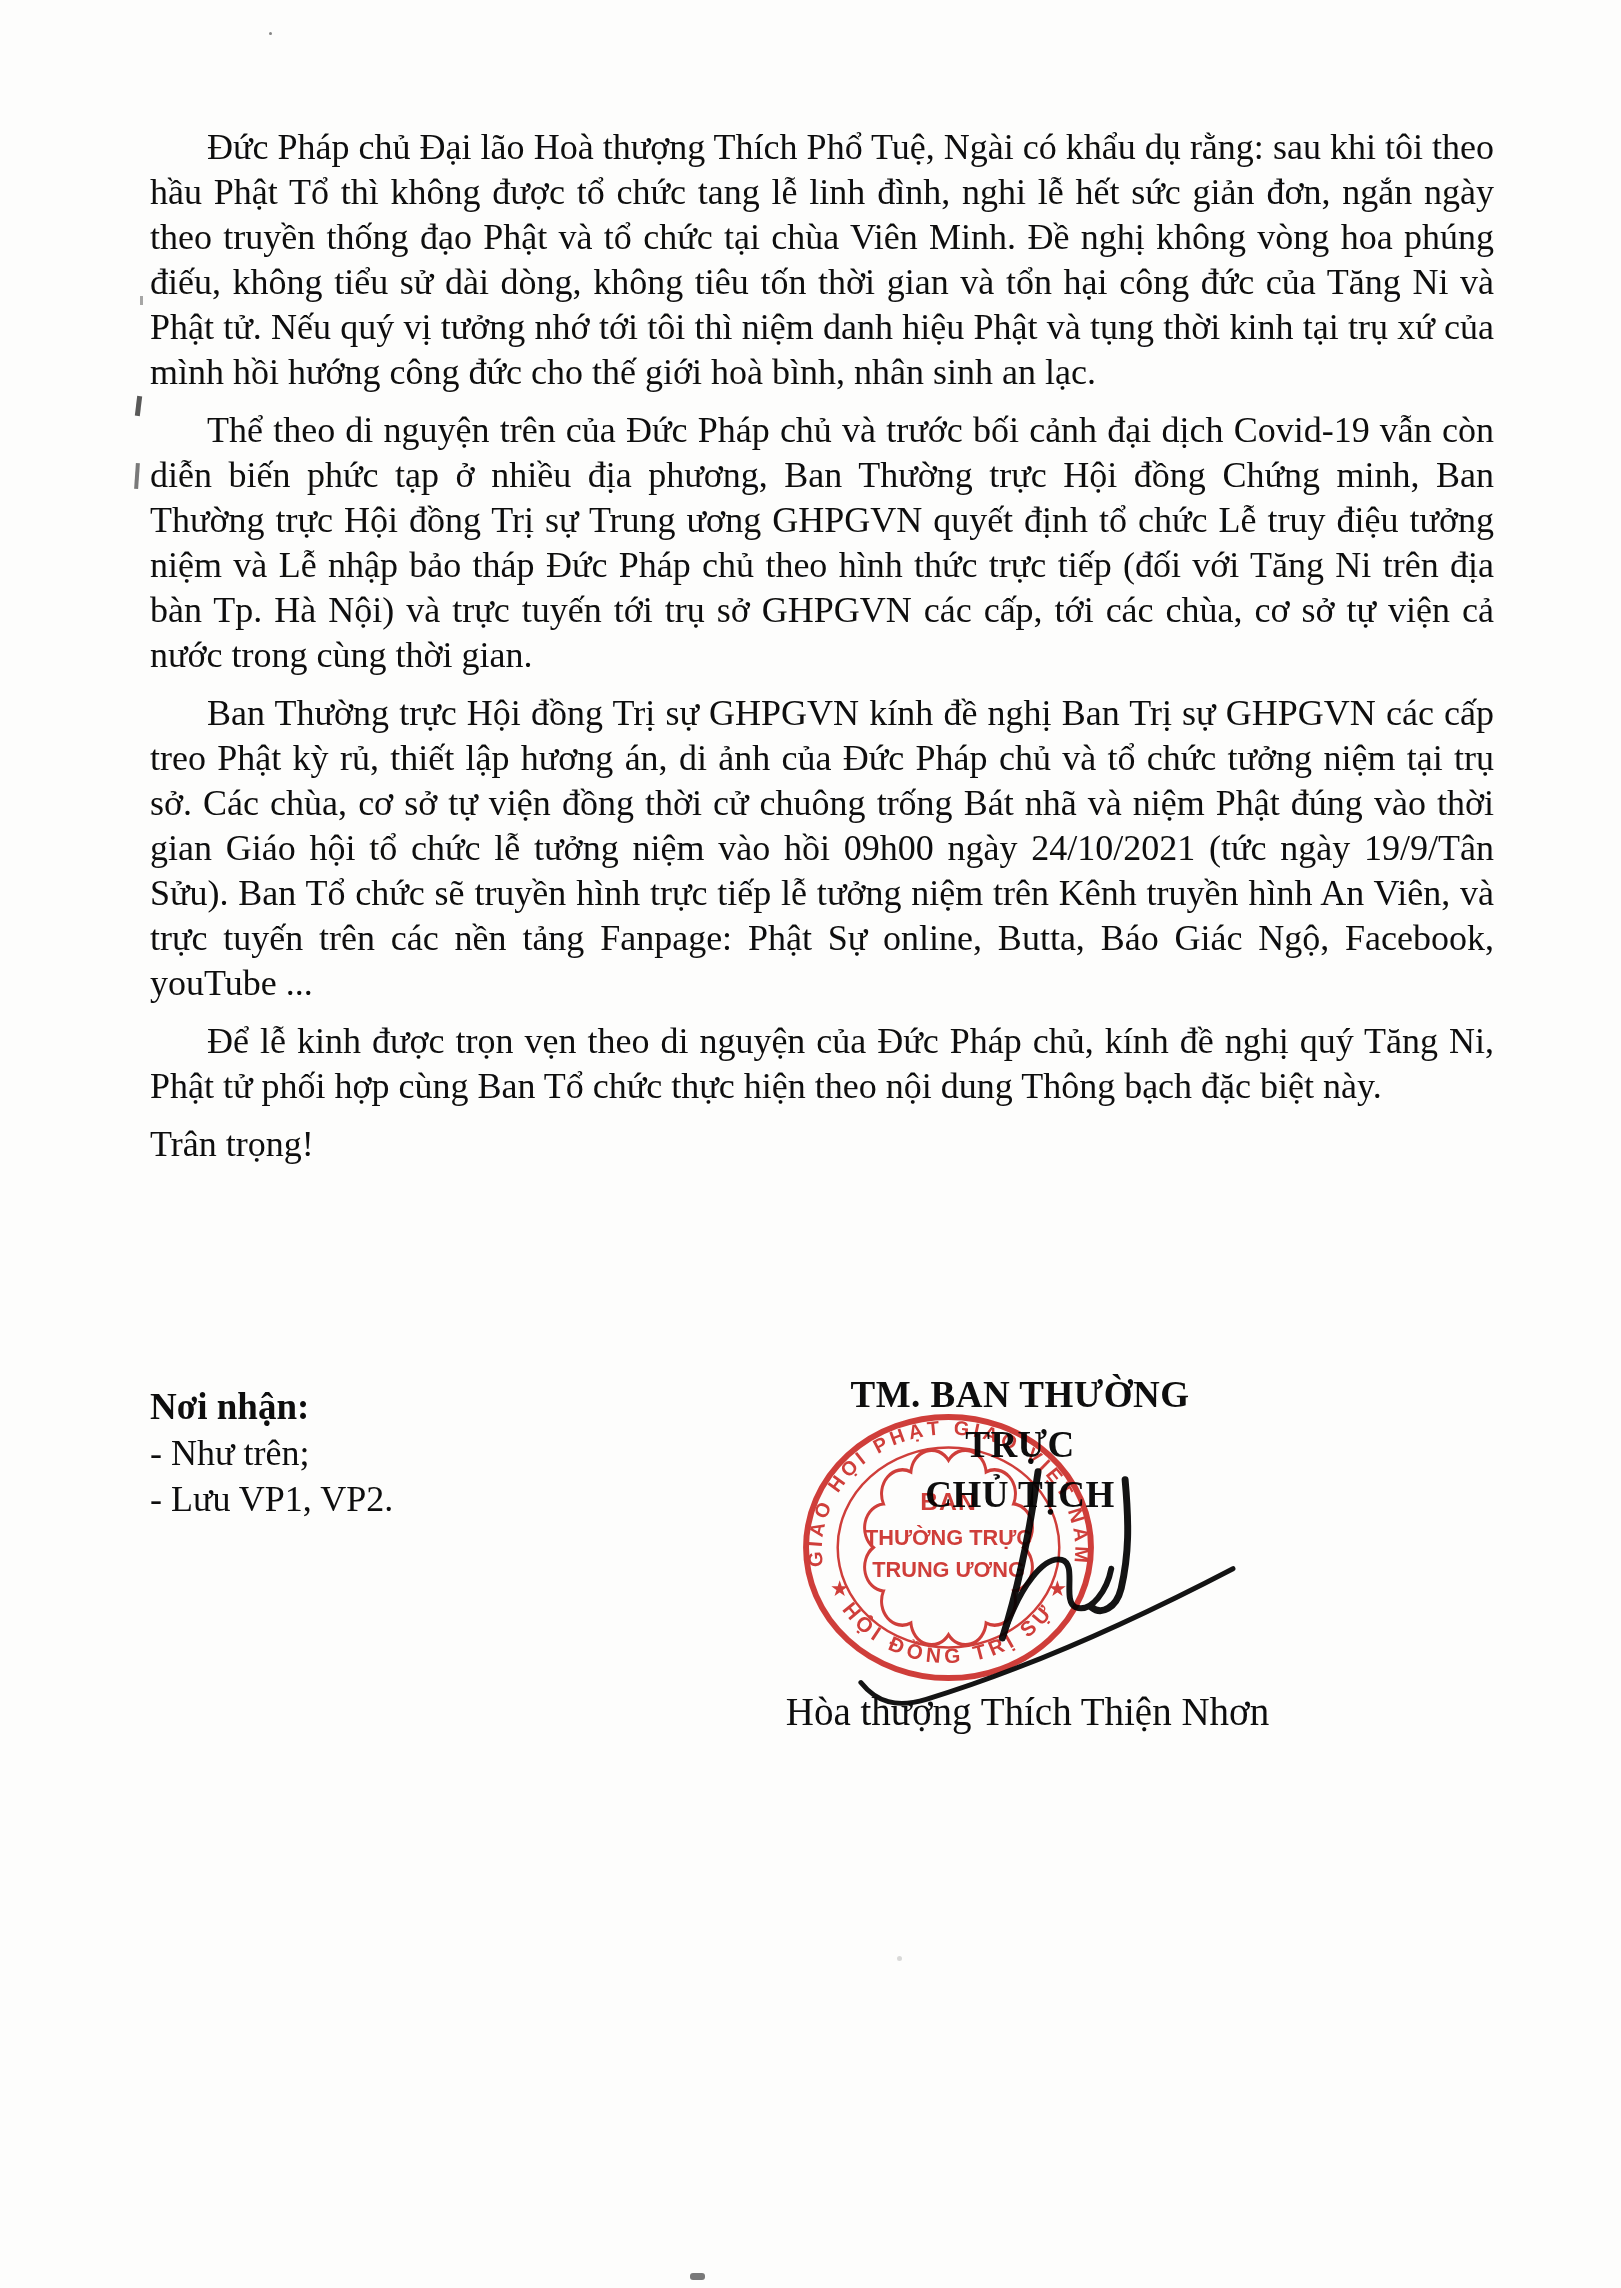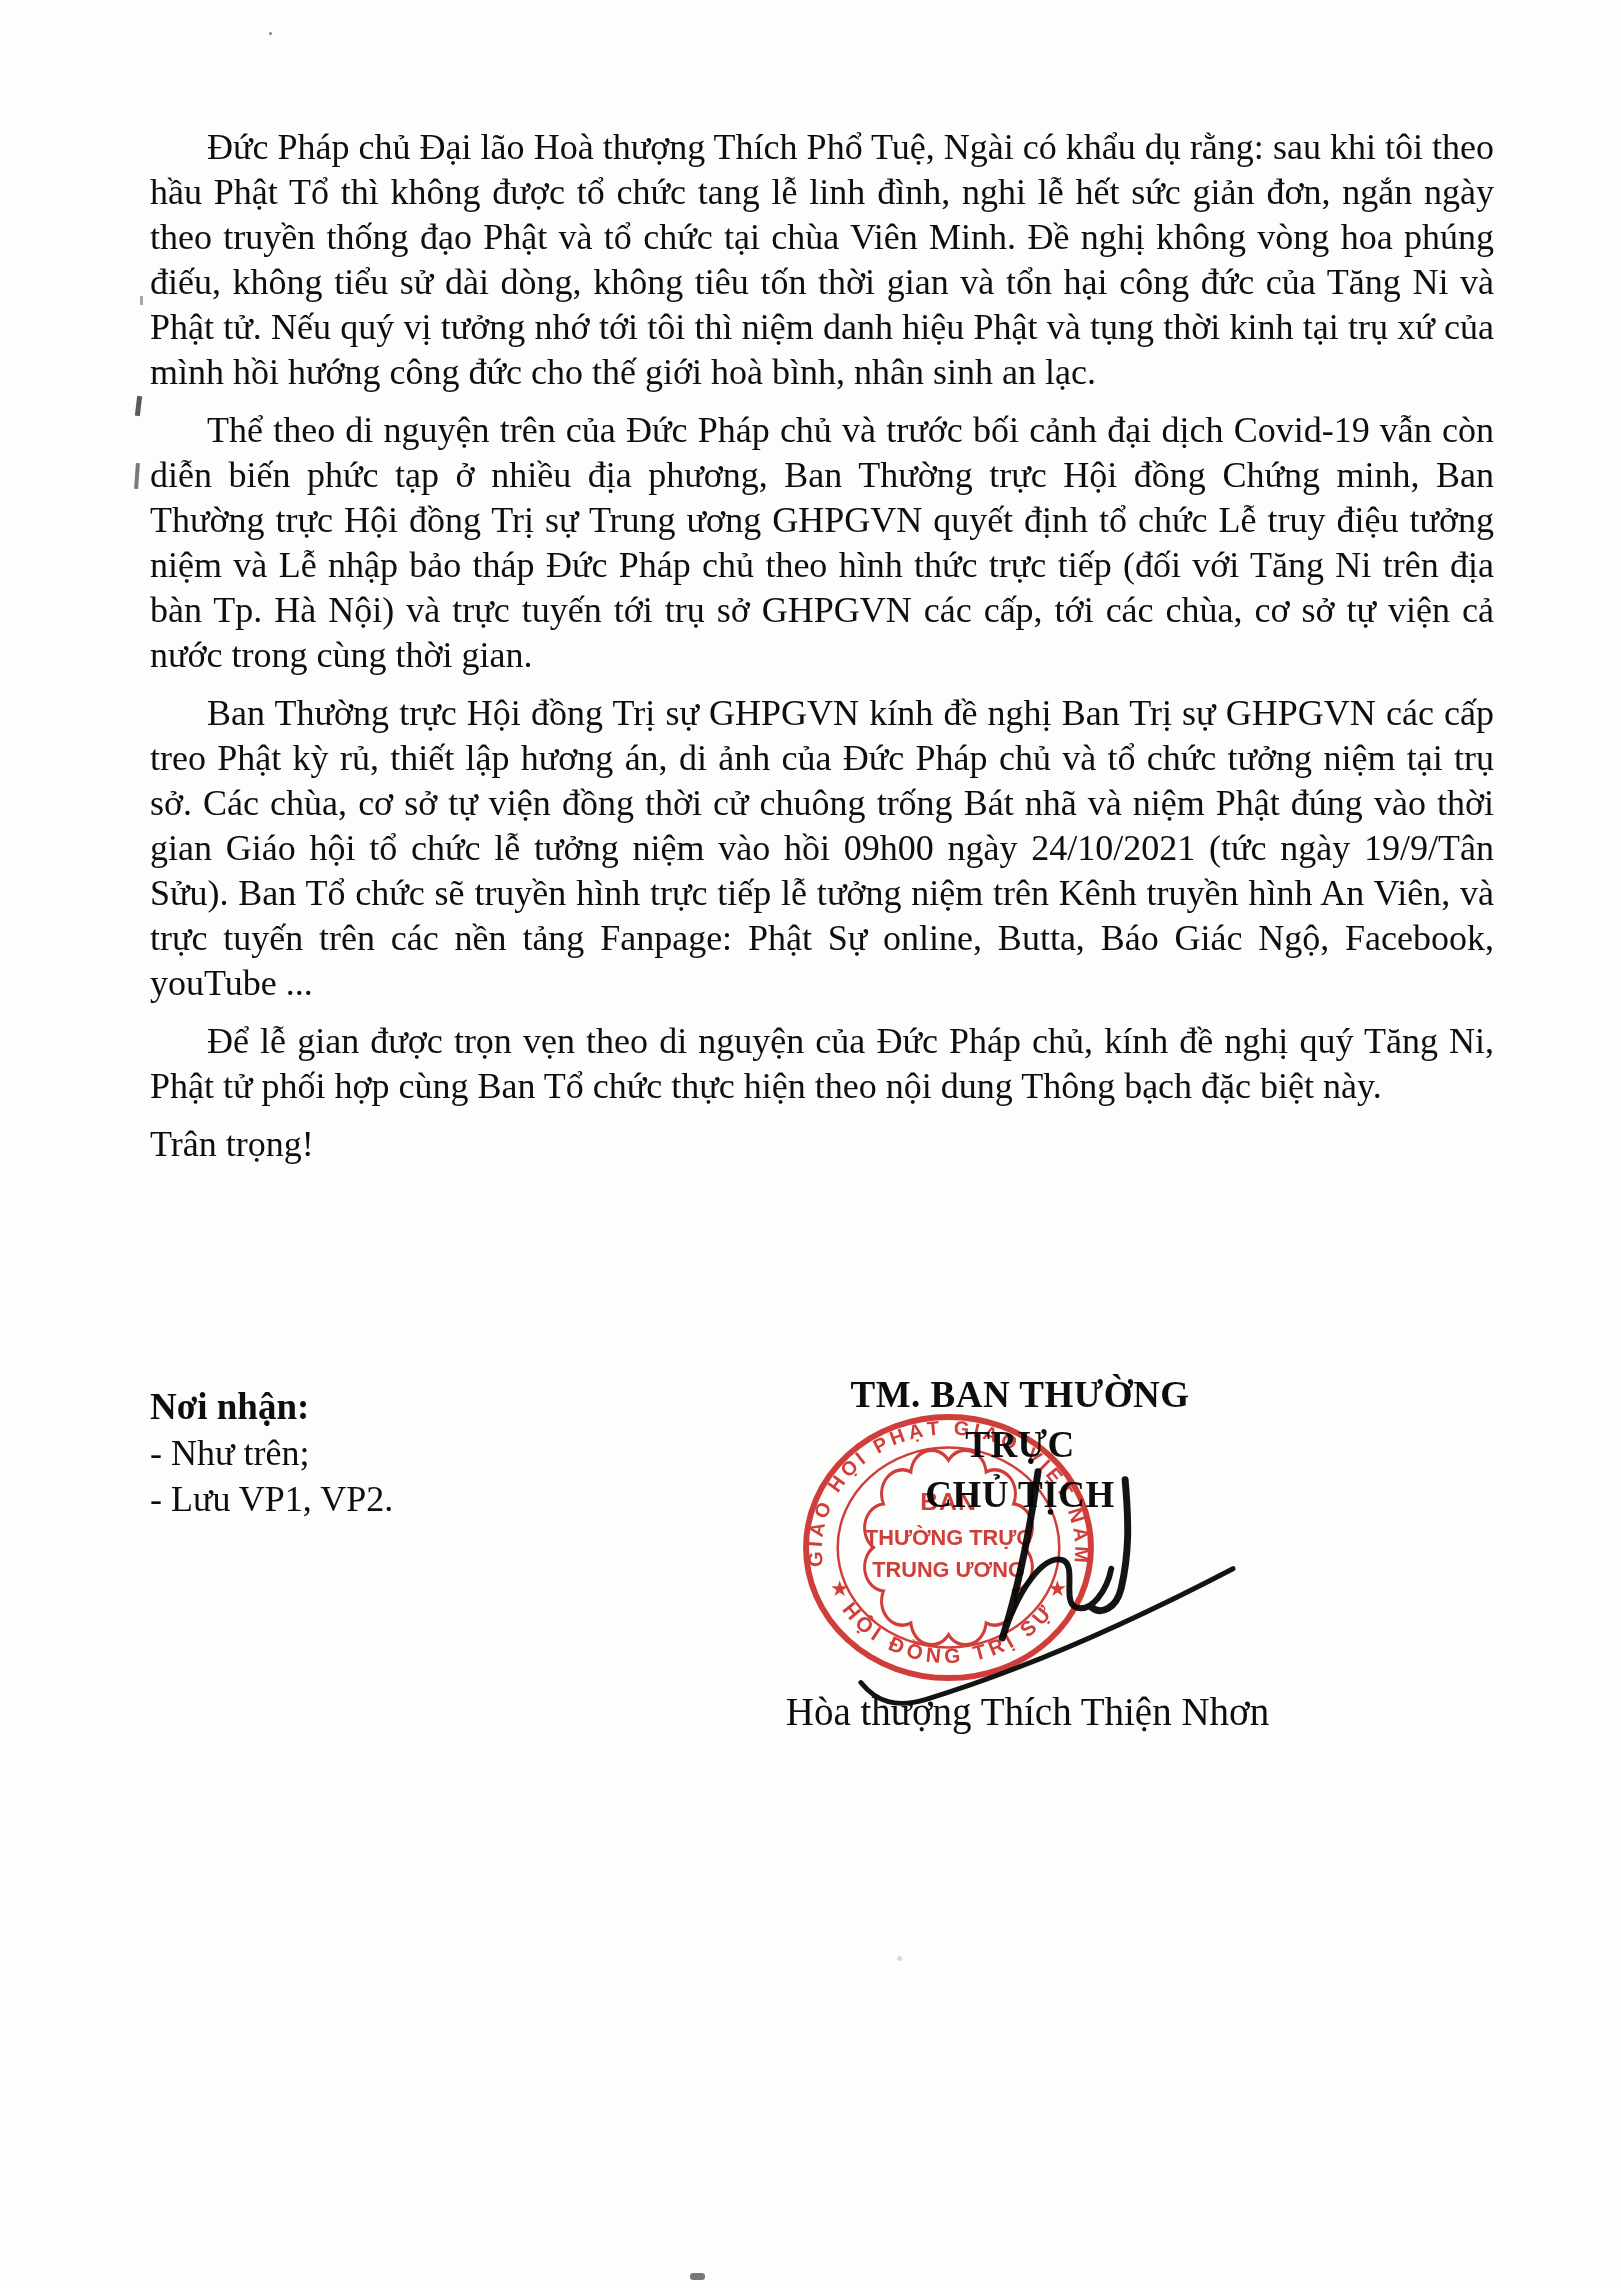--- a/index.html
+++ b/index.html
@@ -54,21 +54,21 @@
 </style>
 </head>
 <body>
 
 <div class="page">
 
   <div class="body-text">
     <p class="para">Đức Pháp chủ Đại lão Hoà thượng Thích Phổ Tuệ, Ngài có khẩu dụ rằng: sau khi tôi theo hầu Phật Tổ thì không được tổ chức tang lễ linh đình, nghi lễ hết sức giản đơn, ngắn ngày theo truyền thống đạo Phật và tổ chức tại chùa Viên Minh. Đề nghị không vòng hoa phúng điếu, không tiểu sử dài dòng, không tiêu tốn thời gian và tổn hại công đức của Tăng Ni và Phật tử. Nếu quý vị tưởng nhớ tới tôi thì niệm danh hiệu Phật và tụng thời kinh tại trụ xứ của mình hồi hướng công đức cho thế giới hoà bình, nhân sinh an lạc.</p>
     <p class="para">Thể theo di nguyện trên của Đức Pháp chủ và trước bối cảnh đại dịch Covid-19 vẫn còn diễn biến phức tạp ở nhiều địa phương, Ban Thường trực Hội đồng Chứng minh, Ban Thường trực Hội đồng Trị sự Trung ương GHPGVN quyết định tổ chức Lễ truy điệu tưởng niệm và Lễ nhập bảo tháp Đức Pháp chủ theo hình thức trực tiếp (đối với Tăng Ni trên địa bàn Tp. Hà Nội) và trực tuyến tới trụ sở GHPGVN các cấp, tới các chùa, cơ sở tự viện cả nước trong cùng thời gian.</p>
     <p class="para">Ban Thường trực Hội đồng Trị sự GHPGVN kính đề nghị Ban Trị sự GHPGVN các cấp treo Phật kỳ rủ, thiết lập hương án, di ảnh của Đức Pháp chủ và tổ chức tưởng niệm tại trụ sở. Các chùa, cơ sở tự viện đồng thời cử chuông trống Bát nhã và niệm Phật đúng vào thời gian Giáo hội tổ chức lễ tưởng niệm vào hồi 09h00 ngày 24/10/2021 (tức ngày 19/9/Tân Sửu). Ban Tổ chức sẽ truyền hình trực tiếp lễ tưởng niệm trên Kênh truyền hình An Viên, và trực tuyến trên các nền tảng Fanpage: Phật Sự online, Butta, Báo Giác Ngộ, Facebook, youTube ...</p>
-    <p class="para">Để lễ gian được trọn vẹn theo di nguyện của Đức Pháp chủ, kính đề nghị quý Tăng Ni, Phật tử phối hợp cùng Ban Tổ chức thực hiện theo nội dung Thông bạch đặc biệt này.</p>
+    <p class="para">Để lễ kinh được trọn vẹn theo di nguyện của Đức Pháp chủ, kính đề nghị quý Tăng Ni, Phật tử phối hợp cùng Ban Tổ chức thực hiện theo nội dung Thông bạch đặc biệt này.</p>
     <p class="para no-indent closing-line">Trân trọng!</p>
   </div>
 
   <div class="recipients">
     <div class="recipients-title">Nơi nhận:</div>
     <div>- Như trên;</div>
     <div>- Lưu VP1, VP2.</div>
   </div>
 
   <div class="sig-head">

